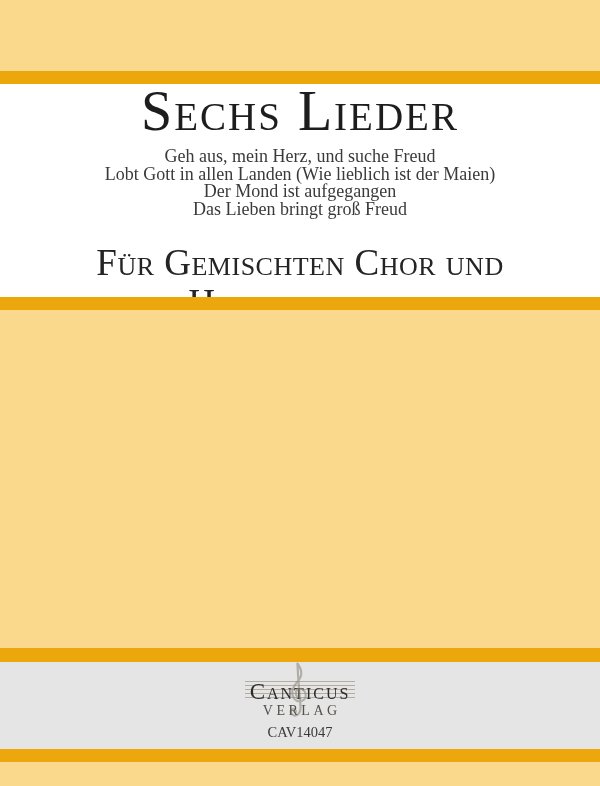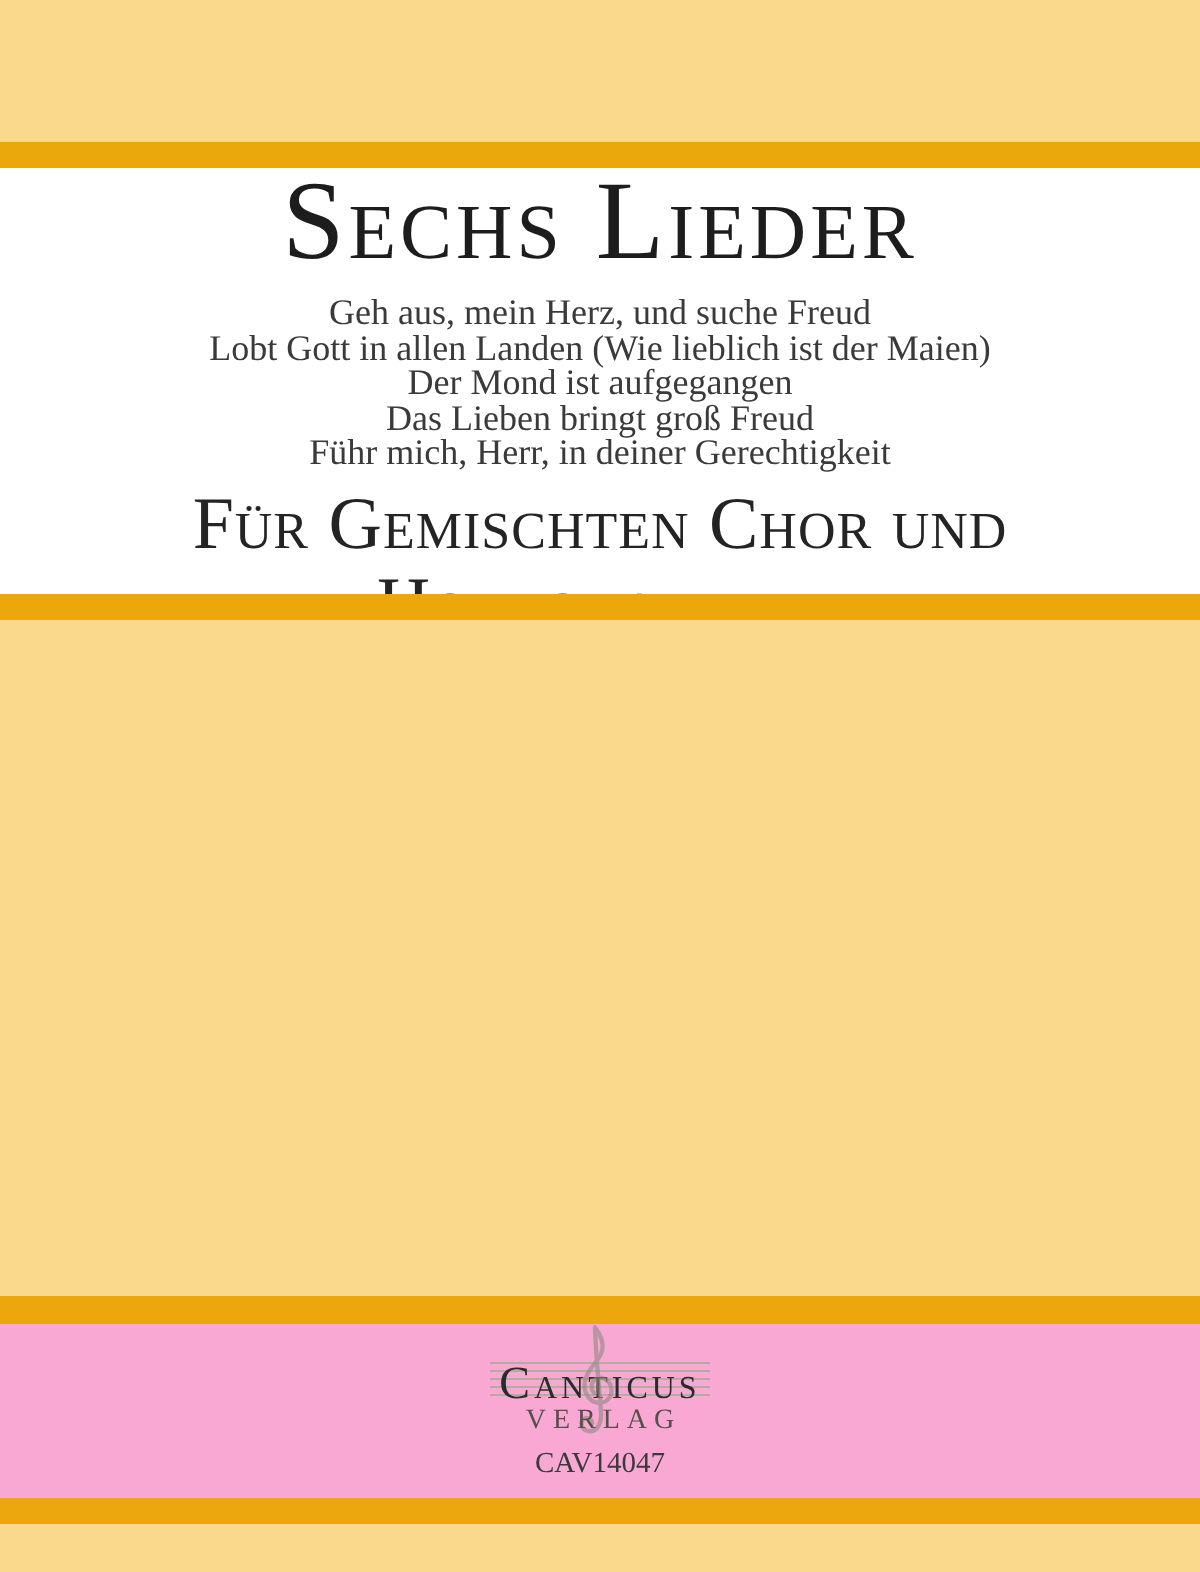--- a/index.html
+++ b/index.html
@@ -14,21 +14,21 @@
   .band { position: absolute; left: 0; width: 600px; }
   .band-light { background: #FAD98D; }
   .band-dark  { background: #ECA70D; }
 
   .top-band    { top: 0;   height: 71px; }
   .stripe-1    { top: 71px;  height: 13px; }
   .title-section { position: absolute; left: 0; top: 84px; width: 600px; height: 213px; background: #ffffff; }
   .stripe-2    { top: 297px; height: 13px; }
   .middle-band { top: 310px; height: 338px; }
   .stripe-3    { top: 648px; height: 14px; }
-  .publisher-section { position: absolute; left: 0; top: 662px; width: 600px; height: 87px; background: #f9a8d4; }
+  .publisher-section { position: absolute; left: 0; top: 662px; width: 600px; height: 87px; background: #e5e5e5; }
   .stripe-4    { top: 749px; height: 13px; }
   .bottom-band { top: 762px; height: 24px; }
 
   .main-title {
     position: absolute; top: -3px; left: 0; width: 100%;
     margin: 0; text-align: center;
     font-size: 56px; line-height: 60px; font-weight: normal;
     font-variant: small-caps; letter-spacing: 2px;
     color: #1d1d1d;
   }
@@ -86,21 +86,20 @@
   <div class="band band-light top-band"></div>
   <div class="band band-dark stripe-1"></div>
 
   <section class="title-section">
     <h1 class="main-title">Sechs Lieder</h1>
     <ul class="song-list">
       <li>Geh aus, mein Herz, und suche Freud</li>
       <li>Lobt Gott in allen Landen (Wie lieblich ist der Maien)</li>
       <li>Der Mond ist aufgegangen</li>
       <li>Das Lieben bringt groß Freud</li>
-      <li>Führ mich, Herr, in deiner Gerechtigkeit</li>
     </ul>
     <h2 class="subtitle">Für Gemischten Chor und Hornquartett</h2>
   </section>
 
   <div class="band band-dark stripe-2"></div>
   <div class="band band-light middle-band"></div>
   <div class="band band-dark stripe-3"></div>
 
   <section class="publisher-section">
     <div class="logo">

